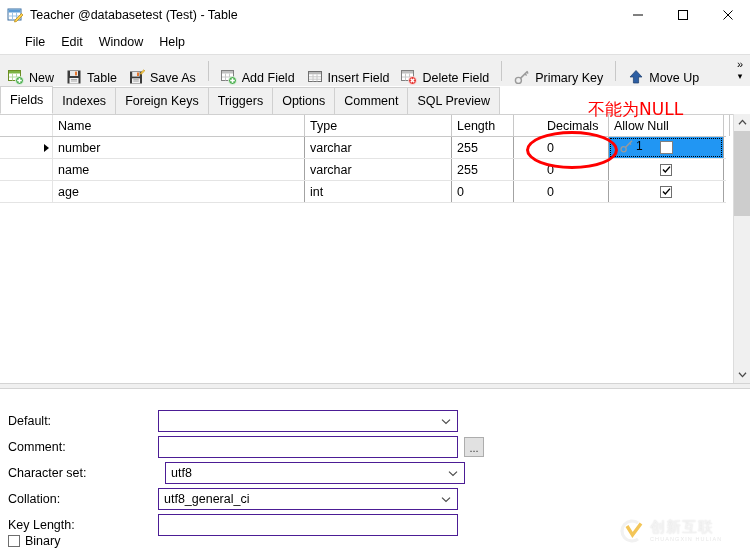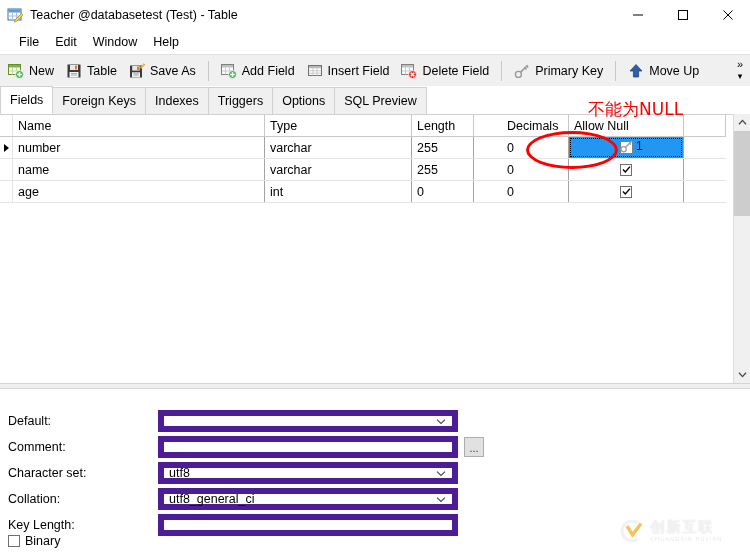--- a/index.html
+++ b/index.html
@@ -47,42 +47,42 @@
     background: transparent;
   }
   .win-btn svg { display: block; }
 
   
   .menubar {
     position: absolute; left: 0; top: 30px;
     width: 750px; height: 24px;
     background: #ffffff;
     display: flex; align-items: center;
-    padding-left: 11px;
+    padding-left: 17px;
   }
   .menu-item {
     padding: 3px 8px;
     font-size: 12.5px;
     color: #000;
     white-space: nowrap;
   }
 
   
   .toolbar {
     position: absolute; left: 0; top: 54px;
     width: 750px; height: 32px;
     background: #f0f0f0;
     border-top: 1px solid #e0e0e0;
     display: flex; align-items: center;
     padding-left: 2px;
     overflow: hidden;
   }
   .tb-btn {
-    display: flex; align-items: center;
-    height: 28px; padding: 8px 6px;
+    display: flex; align-items: flex-end;
+    height: 28px; padding: 0 6px;
     white-space: nowrap;
     font-size: 12.5px; color: #000;
   }
   .tb-ico {
     width: 16px; height: 16px;
     margin-right: 5px; flex: none;
     position: relative;
   }
   .tb-sep {
     width: 1px; height: 20px;
@@ -135,20 +135,21 @@
   }
   .grid {
     position: absolute; left: 0; top: 0;
     width: 726px; height: 269px;
     background: #ffffff;
   }
   .grid-row {
     display: flex;
     height: 22px;
     border-bottom: 1px solid #e4e4e4;
+    padding-left: 40px;
   }
   .grid-head {
     height: 22px;
     background: #ffffff;
     border-bottom: 1px solid #c8c8c8;
   }
   .rowmark {
     width: 13px; flex: none;
     border-right: 1px solid #e4e4e4;
     display: flex; align-items: center; justify-content: center;
@@ -245,21 +246,21 @@
     height: 32px;
     display: flex; align-items: center;
   }
   .prop-label {
     width: 150px;
     font-size: 12.5px; color: #000;
     flex: none;
   }
   .field {
     width: 300px; height: 22px;
-    border: 6px solid #4c1d95;
+    border: 1px solid #4c1d95;
     background: #ffffff;
     display: flex; align-items: center;
     padding-left: 5px;
     font-size: 12.5px; color: #000;
     position: relative;
     flex: none;
   }
   .field .caret {
     position: absolute; right: 6px; top: 50%;
     transform: translateY(-50%);
@@ -492,30 +493,33 @@
   <div class="tb-overflow">
     <span class="chev">»</span>
     <span class="arr">▾</span>
   </div>
 
   <div class="tabstrip">
     <div class="tab active">
         <span>Fields</span>
       </div>
     <div class="tab">
+        <span>Indexes</span>
+      </div>
+    <div class="tab">
         <span>Foreign Keys</span>
-      </div>
-    <div class="tab">
-        <span>Indexes</span>
       </div>
     <div class="tab">
         <span>Triggers</span>
       </div>
     <div class="tab">
         <span>Options</span>
+      </div>
+    <div class="tab">
+        <span>Comment</span>
       </div>
     <div class="tab">
         <span>SQL Preview</span>
       </div>
   </div>
 
   <div class="grid-wrap">
     <div class="grid">
 
       <div class="grid-row grid-head">
@@ -625,21 +629,21 @@
     </div>
 
     <div class="prop-row" style="top:42px;">
       <span class="prop-label">Comment:</span>
       <div class="field">
         <span></span>
       </div>
       <div class="dots-btn">...</div>
     </div>
 
-    <div class="prop-row" style="top:68px;">
+    <div class="prop-row" style="top:68px;gap:7px;">
       <span class="prop-label">Character set:</span>
       <div class="field">
         <span>utf8</span>
         <span class="caret">
           <svg width="10" height="7" viewBox="0 0 10 7">
               <path d="M1 1.6 L5 5.4 L9 1.6" fill="none" stroke="#4a4a4a" stroke-width="1.2"></path>
             </svg>
         </span>
       </div>
     </div>

